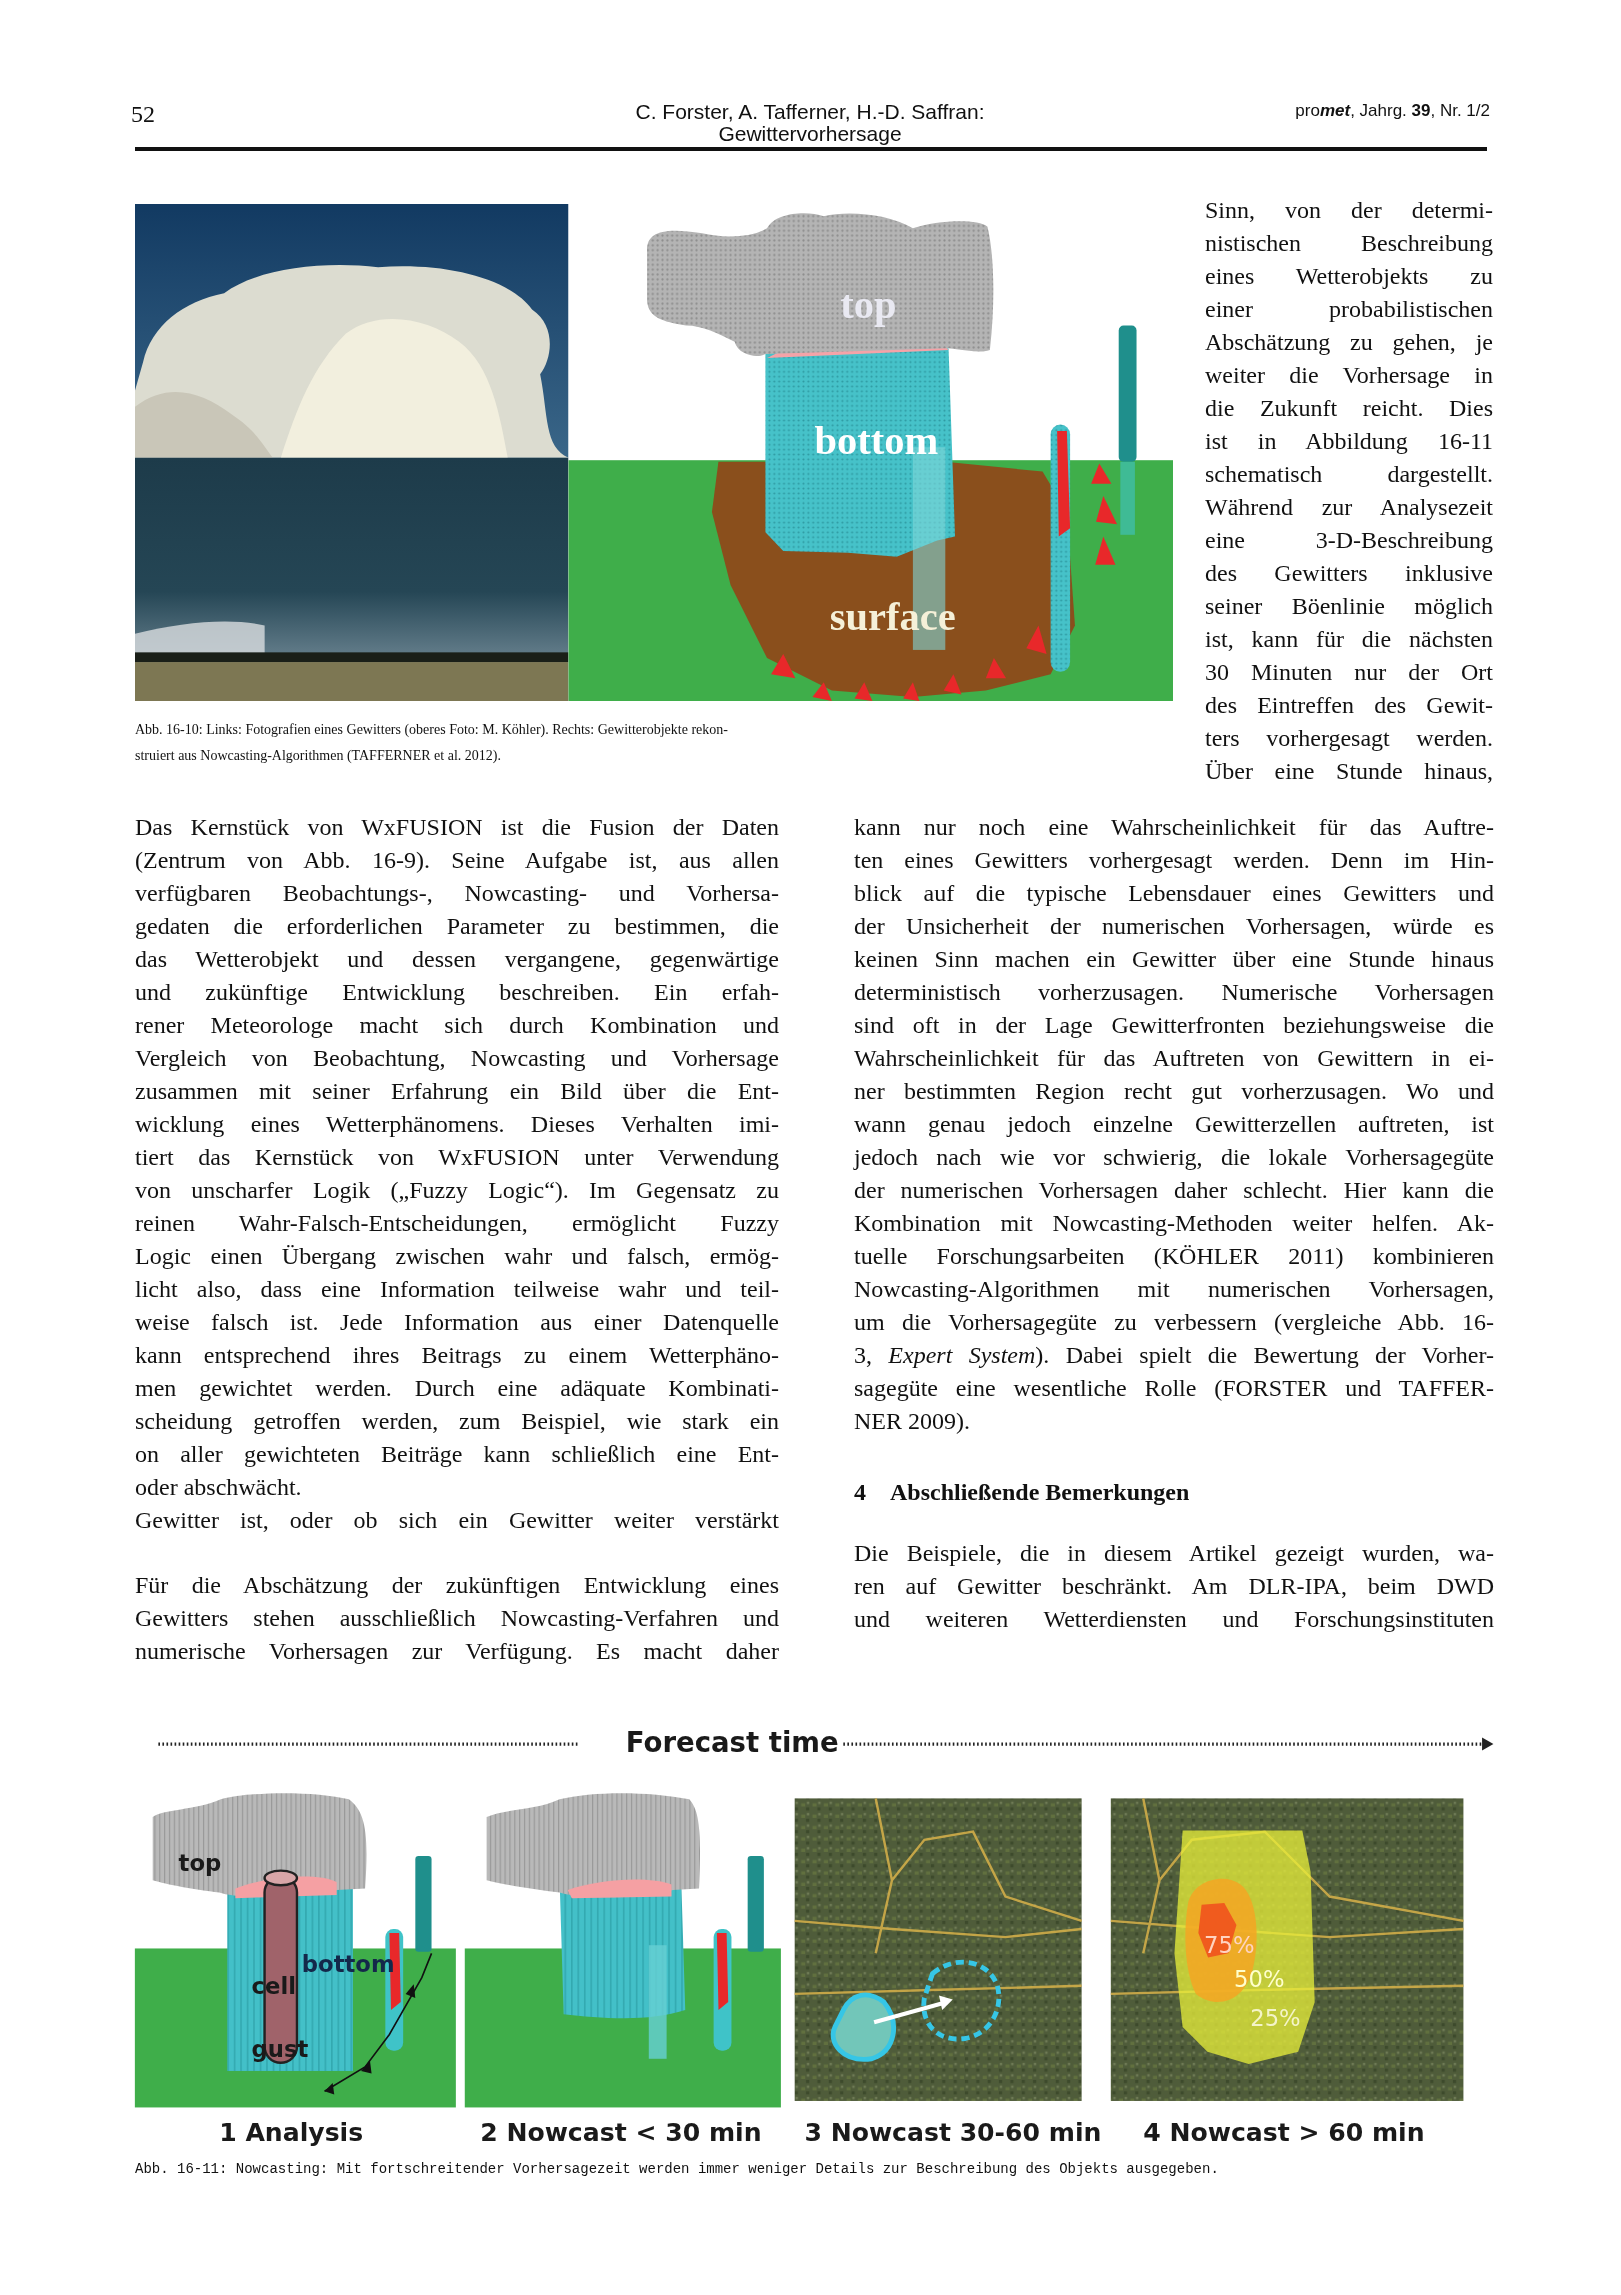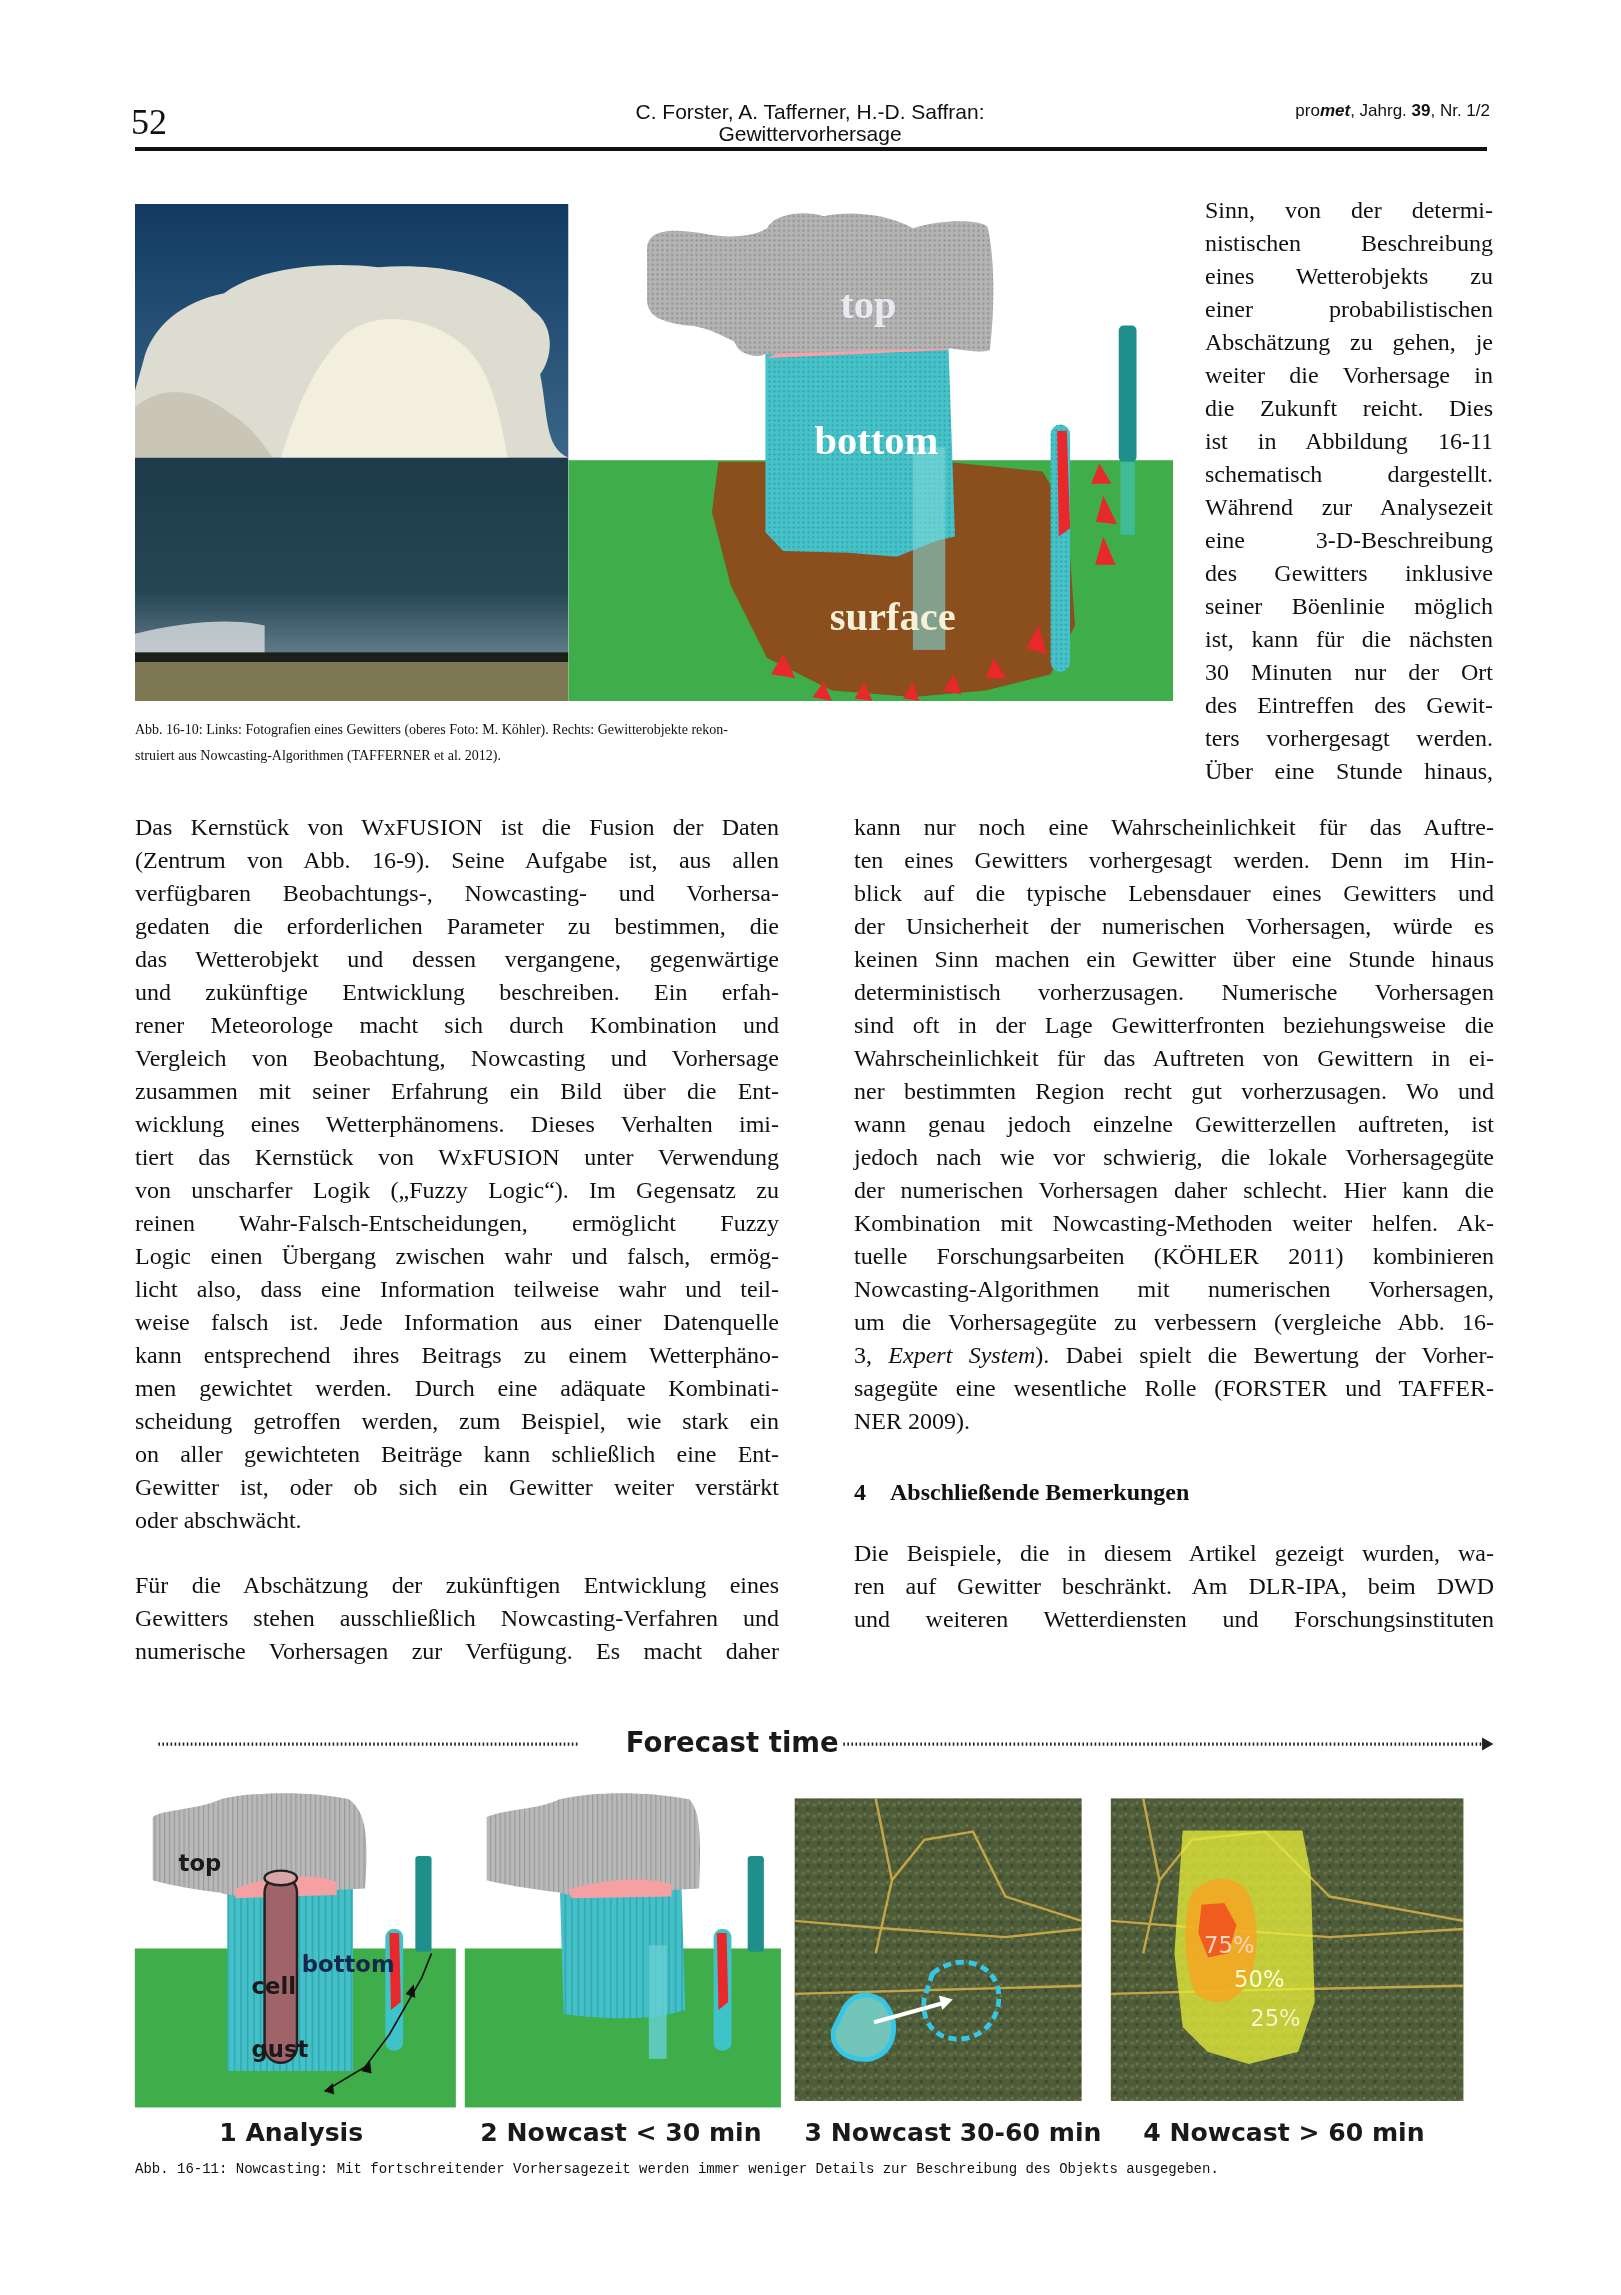--- a/index.html
+++ b/index.html
@@ -1,20 +1,20 @@
 <!DOCTYPE html>
 <html style="font-size:13px"><head>
 <meta charset="utf-8">
 <style>
   html, body { margin: 0; padding: 0; background: #ffffff; }
   body { width: 1621px; height: 2295px; position: relative; overflow: hidden; font-family: "Liberation Serif", serif; color: #111; }
   .abs { position: absolute; }
 
   
-  .hdr-page { left: 131px; top: 101px; font-size: 36px; font-family: "Liberation Serif", serif; }
+  .hdr-page { left: 131px; top: 101px; font-size: 24px; font-family: "Liberation Serif", serif; }
   .hdr-authors { left: 567px; width: 486px; top: 101px; text-align: center; font-family: Liberation Sans, sans-serif; font-size: 21px; line-height: 22px; }
   .hdr-journal { right: 131px; top: 101px; font-family: "Liberation Sans", sans-serif; font-size: 17px; }
   .hdr-journal .brand { font-weight: bold; font-style: italic; }
   .hdr-journal .vol { font-weight: bold; }
   .hdr-rule { left: 135px; top: 147px; width: 1352px; height: 4px; background: #111; }
 
   
   .col { font-size: 24px; line-height: 33px; text-align: justify; font-family: "Liberation Serif", serif; }
   .col .line { display: block; text-align: justify; text-align-last: justify; white-space: nowrap; }
   .col .line.last { text-align-last: left; }
@@ -159,22 +159,22 @@
     <span class="line">tiert das Kernstück von WxFUSION unter Verwendung</span>
     <span class="line">von unscharfer Logik („Fuzzy Logic“). Im Gegensatz zu</span>
     <span class="line">reinen Wahr-Falsch-Entscheidungen, ermöglicht Fuzzy</span>
     <span class="line">Logic einen Übergang zwischen wahr und falsch, ermög-</span>
     <span class="line">licht also, dass eine Information teilweise wahr und teil-</span>
     <span class="line">weise falsch ist. Jede Information aus einer Datenquelle</span>
     <span class="line">kann entsprechend ihres Beitrags zu einem Wetterphäno-</span>
     <span class="line">men gewichtet werden. Durch eine adäquate Kombinati-</span>
     <span class="line">scheidung getroffen werden, zum Beispiel, wie stark ein</span>
     <span class="line">on aller gewichteten Beiträge kann schließlich eine Ent-</span>
+    <span class="line last">oder abschwächt.</span>
     <span class="line">Gewitter ist, oder ob sich ein Gewitter weiter verstärkt</span>
-    <span class="line last">oder abschwächt.</span>
   </div>
   <div style="margin-top:32px;">
     <span class="line">Für die Abschätzung der zukünftigen Entwicklung eines</span>
     <span class="line">Gewitters stehen ausschließlich Nowcasting-Verfahren und</span>
     <span class="line">numerische Vorhersagen zur Verfügung. Es macht daher</span>
   </div>
 </div>
 
 <div class="abs col" style="left:854px; top:811px; width:640px;">
   <div>

